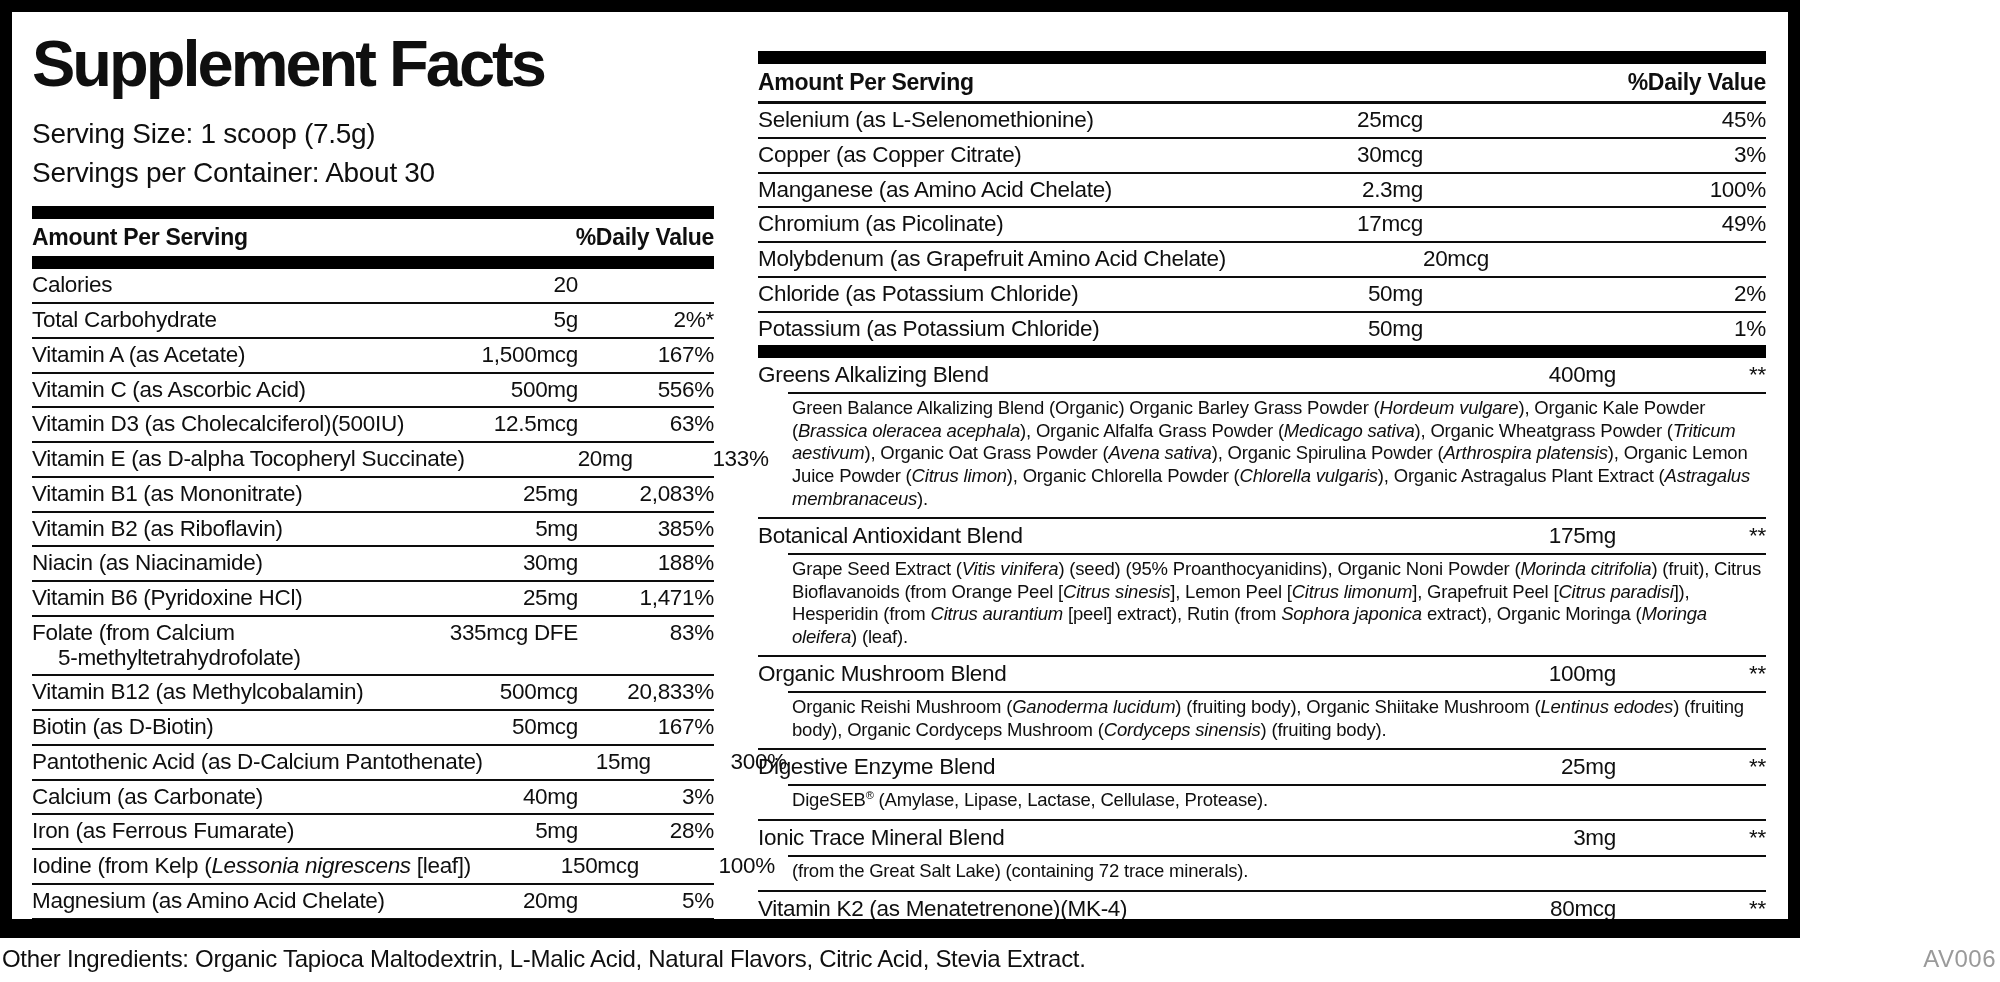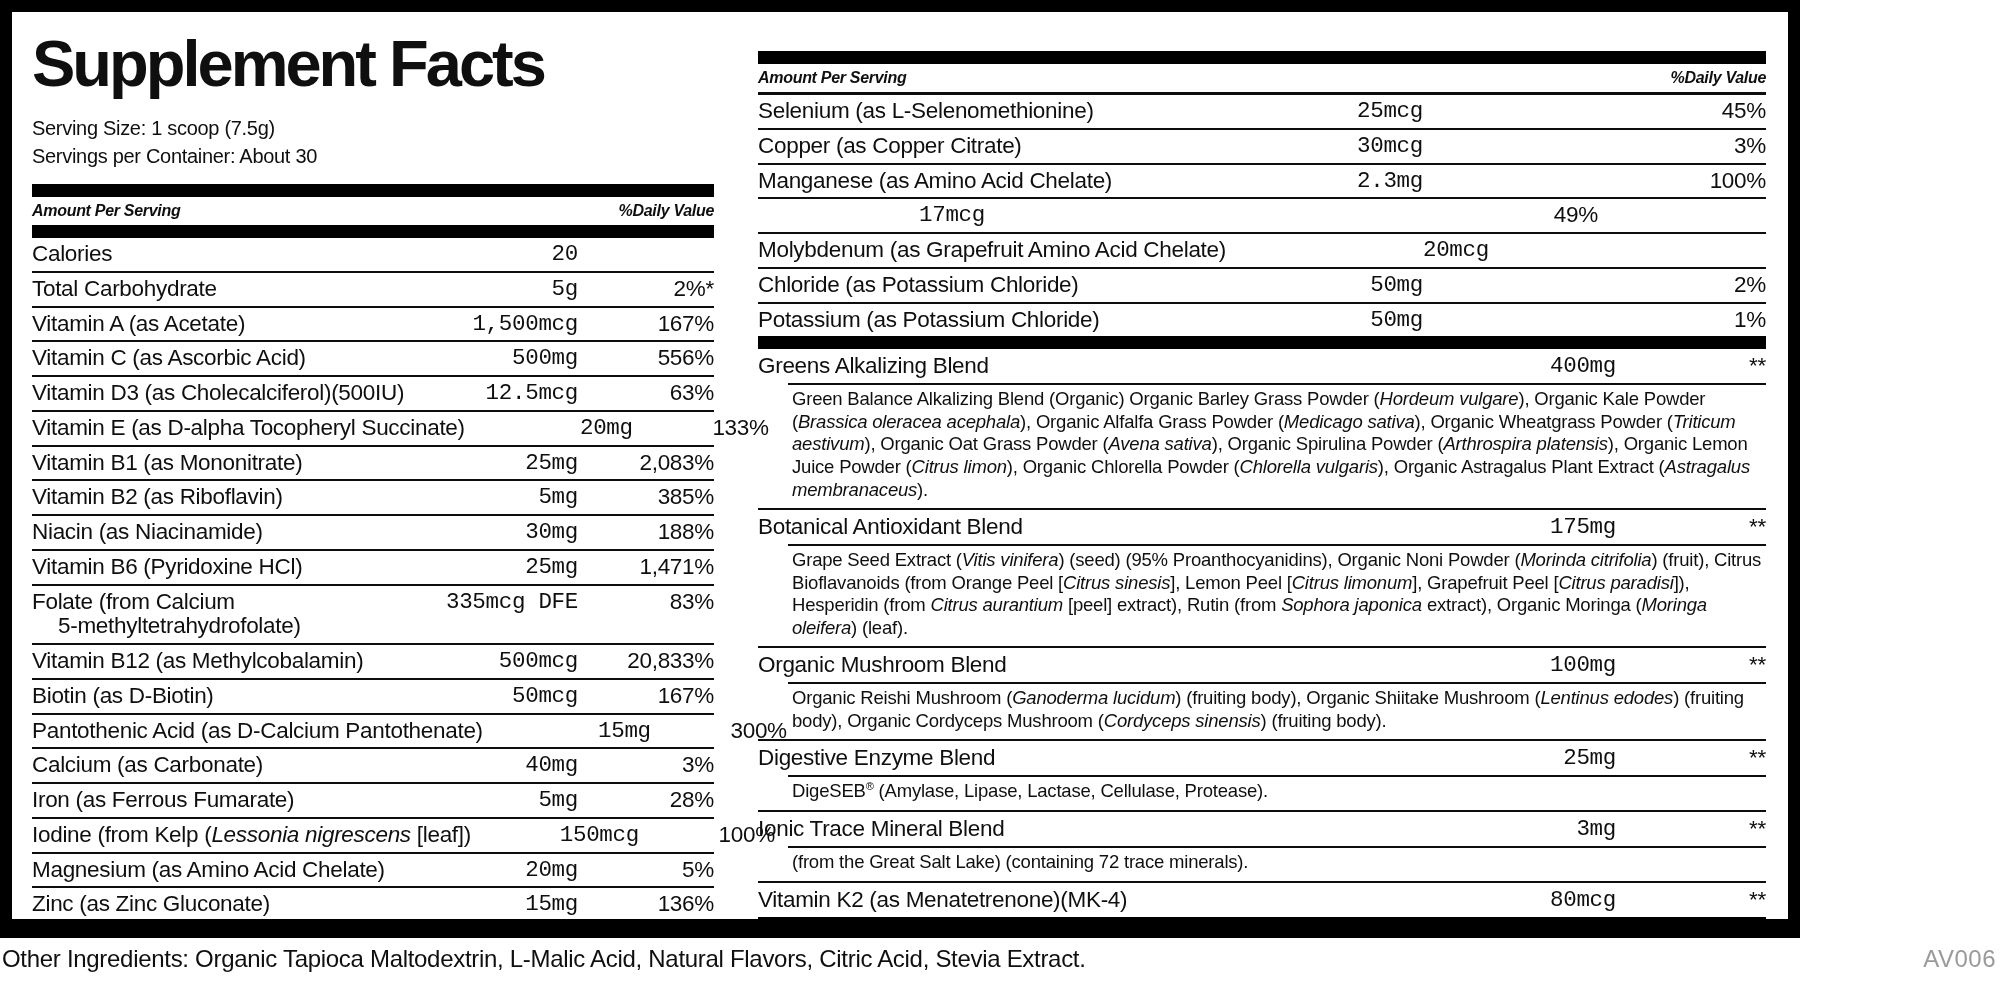--- a/index.html
+++ b/index.html
@@ -23,48 +23,47 @@
   .col-left { width:682px; flex:none; }
   .col-right { flex:1; margin-left:44px; min-width:0; }
 
   .big-title {
     font-size:65px;
     font-weight:bold;
     letter-spacing:-3px;
     margin:8px 0 14px 0;
     white-space:nowrap;
   }
-  .serving-line { font-size:20px; line-height:1.38; }
+  .serving-line { font-size:28px; line-height:1.38; }
 
   .thick-bar { height:13px; background:#000; }
   .thick-bar.mt { margin-top:14px; }
 
   .row {
     display:grid;
     grid-template-columns:1fr 150px 118px;
     align-items:start;
     padding:4px 0 4px 0;
     font-size:22.5px;
     line-height:1.1;
     border-bottom:2.5px solid #0d0d0d;
     gap:18px;
   }
   .row:last-child.no-rule { border-bottom:none; }
   .cell.name { text-align:left; white-space:nowrap; }
-  .cell.amt  { text-align:right; white-space:nowrap;font-family:Liberation Mono, monospace; }
+  .cell.amt  { text-align:right; white-space:nowrap; }
   .cell.dv   { text-align:right; white-space:nowrap; }
   .name2 { padding-left:26px; white-space:nowrap; }
 
   .table-header {
     display:grid;
     grid-template-columns:1fr auto;
     font-weight:bold;
-    font-size:16px;
+    font-size:23px;
     padding:5px 0;
-    font-style:italic;
   }
   .table-header .hdr-right { text-align:right; }
   .col-left .table-header { border-bottom:none; }
 
   .col-right .header-wrap { margin-top:33px; }
   .col-right .table-header { border-bottom:3px solid #0d0d0d; }
 
   .col-right .row { grid-template-columns:1fr 420px 150px; }
   .col-right .row .cell.amt { text-align:right; padding-right:175px; }
 
@@ -300,20 +299,24 @@
   </div>
         <div class="row">
     <div class="cell name">
       <span class="name-main">Manganese (as Amino Acid Chelate)</span>
       
     </div>
     <div class="cell amt">2.3mg</div>
     <div class="cell dv">100%</div>
   </div>
         <div class="row">
+    <div class="cell name">
+      <span class="name-main">Chromium (as Picolinate)</span>
+      
+    </div>
     <div class="cell amt">17mcg</div>
     <div class="cell dv">49%</div>
   </div>
         <div class="row">
     <div class="cell name">
       <span class="name-main">Molybdenum (as Grapefruit Amino Acid Chelate)</span>
       
     </div>
     <div class="cell amt">20mcg</div>
     <div class="cell dv">44%</div>

